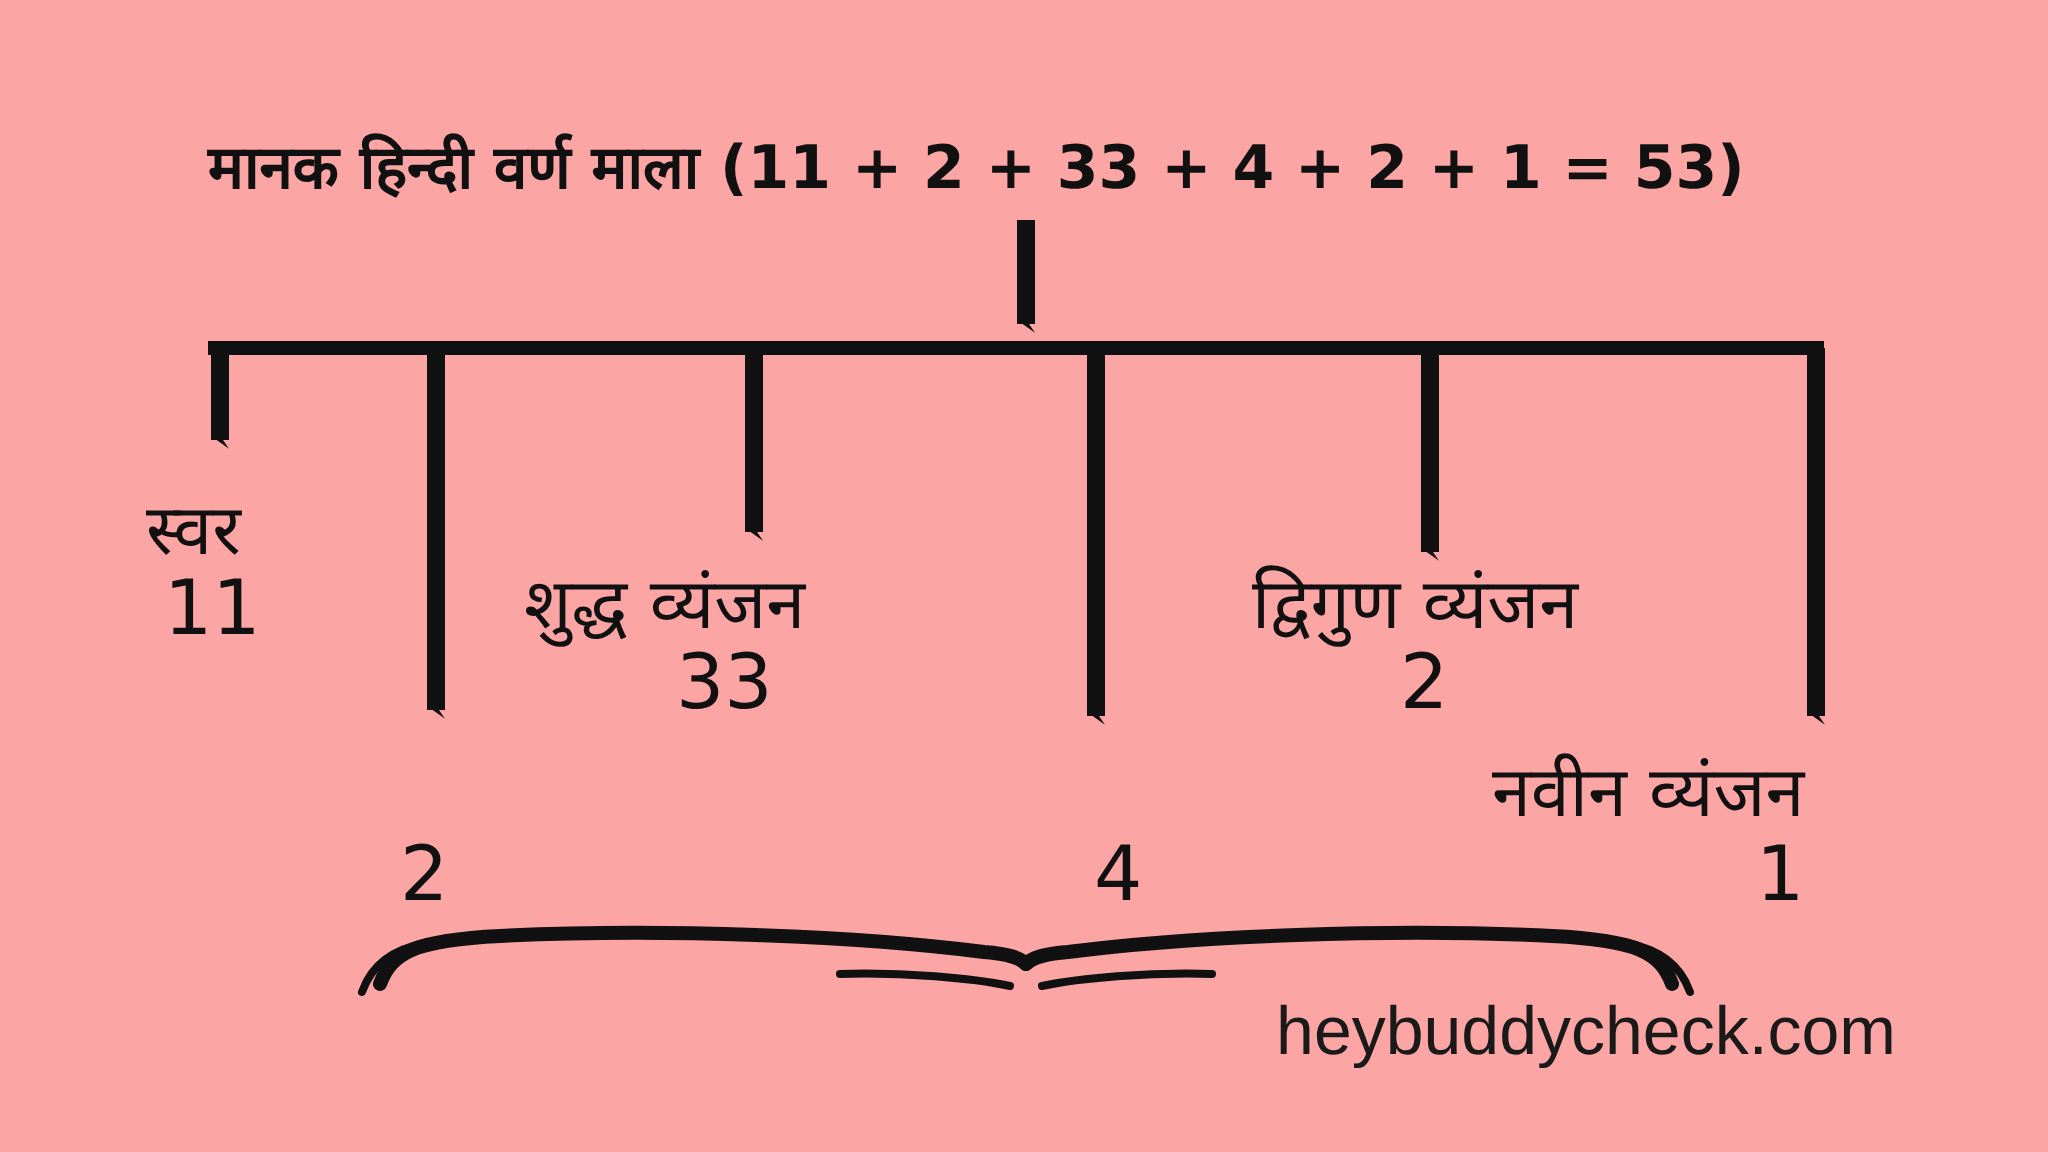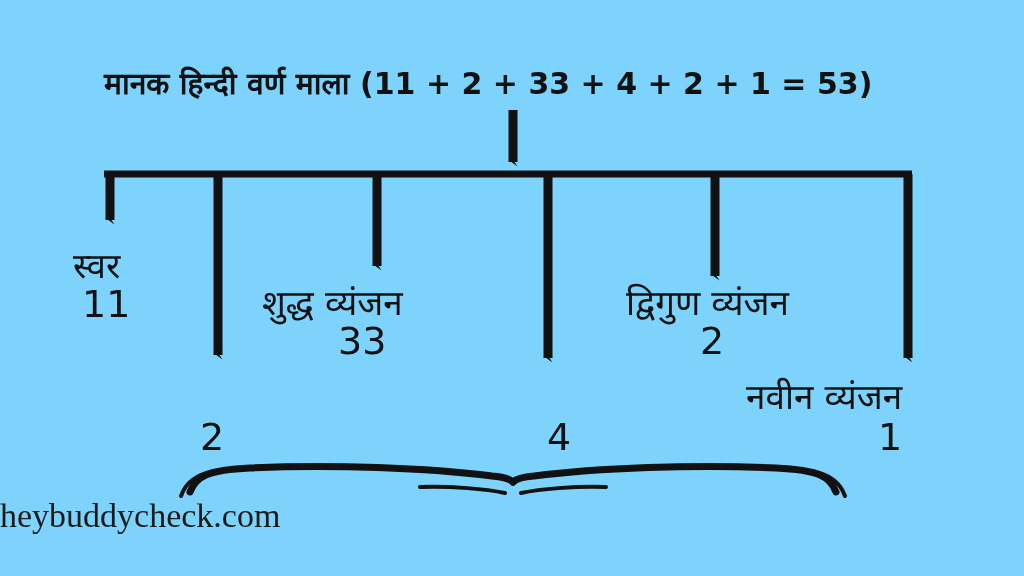--- a/index.html
+++ b/index.html
@@ -7,21 +7,21 @@
     padding: 0;
     background: #ffffff;
   }
   body {
     font-family: "Liberation Sans", "DejaVu Sans", sans-serif;
   }
   #stage {
     position: relative;
     width: 1024px;
     height: 576px;
-    background: #7dd3fc;
+    background: #fca5a5;
     overflow: hidden;
   }
   #diagram-svg {
     position: absolute;
     left: 0;
     top: 0;
     width: 1024px;
     height: 576px;
   }
   .title {
@@ -49,22 +49,22 @@
     font-size: 38px;
     color: #111111;
     white-space: nowrap;
     line-height: 1;
   }
   .watermark {
     position: absolute;
     left: 0;
     top: 497px;
     width: 948px;
-    text-align: left;
-    font-family: Liberation Serif, serif;
+    text-align: right;
+    font-family: Liberation Sans, sans-serif;
     font-size: 34px;
     color: #1a1a1a;
     letter-spacing: 0px;
   }
 </style>
 </head>
 <body>
 
 <div id="stage">
 

